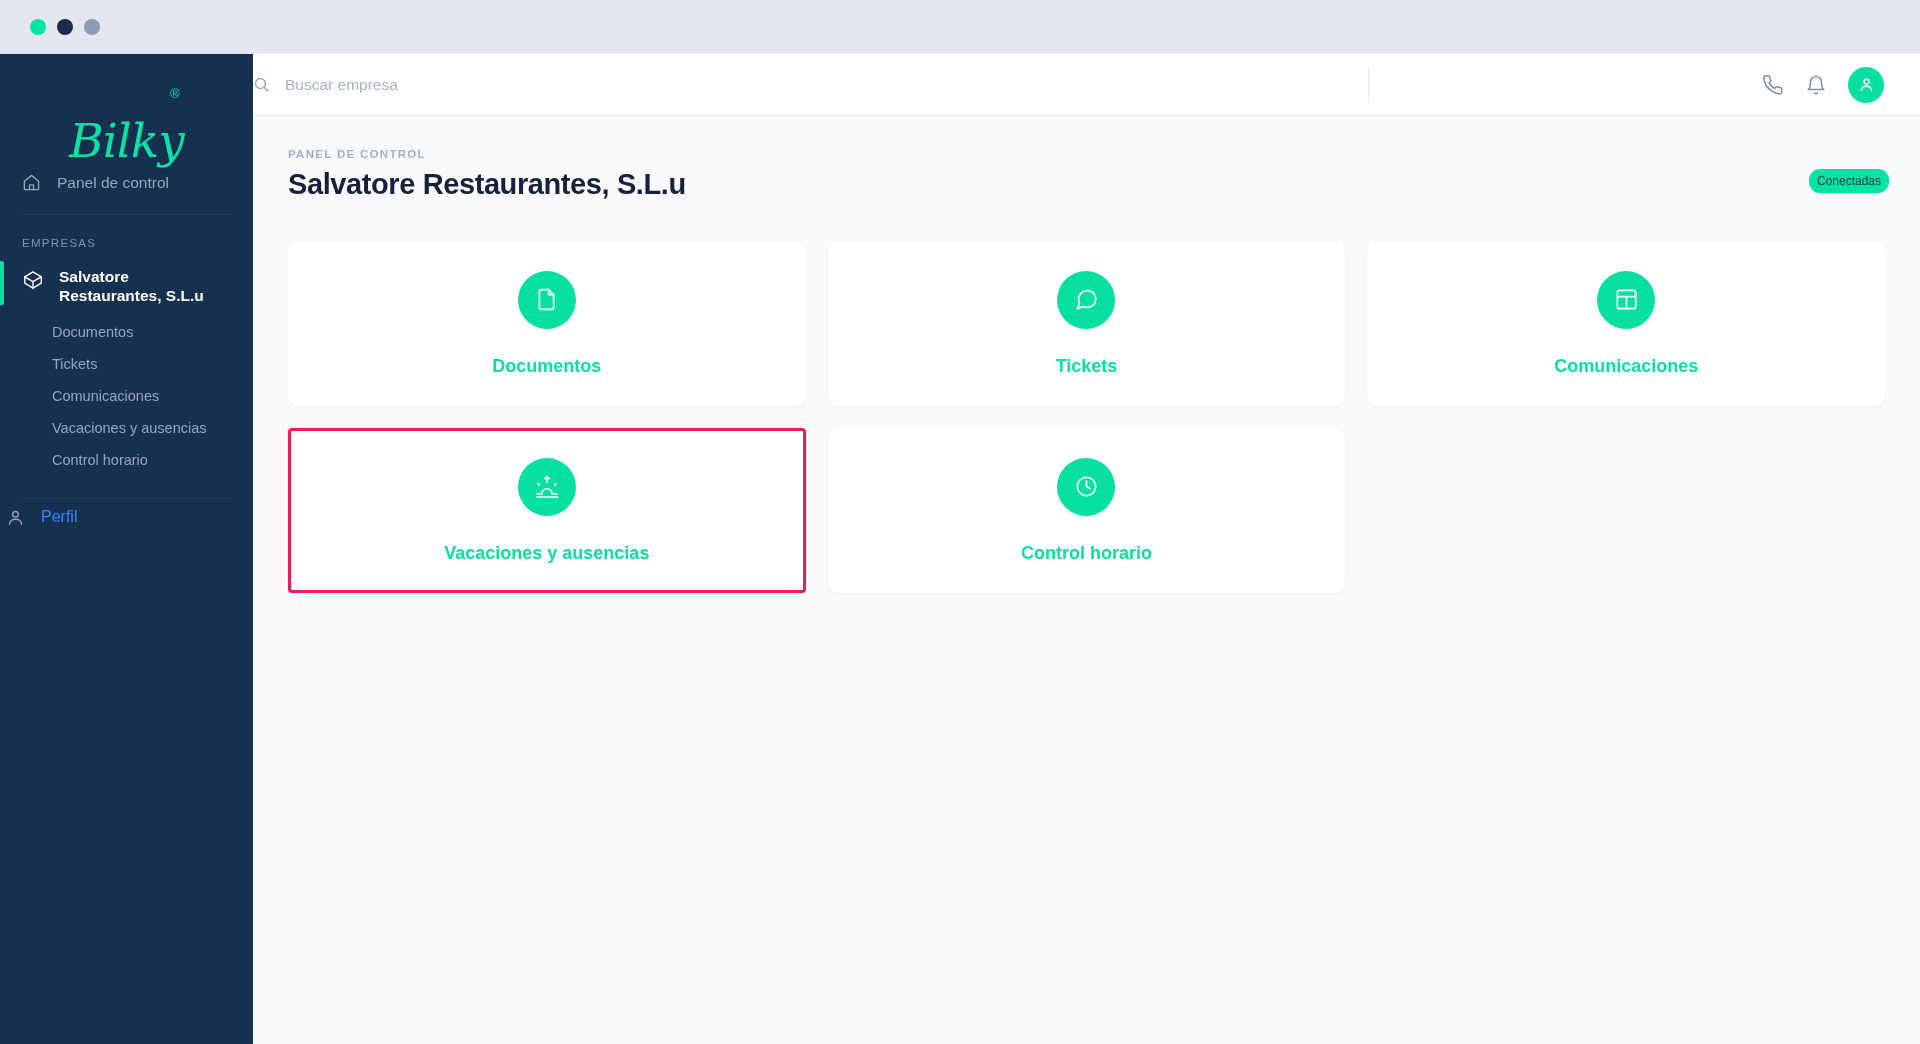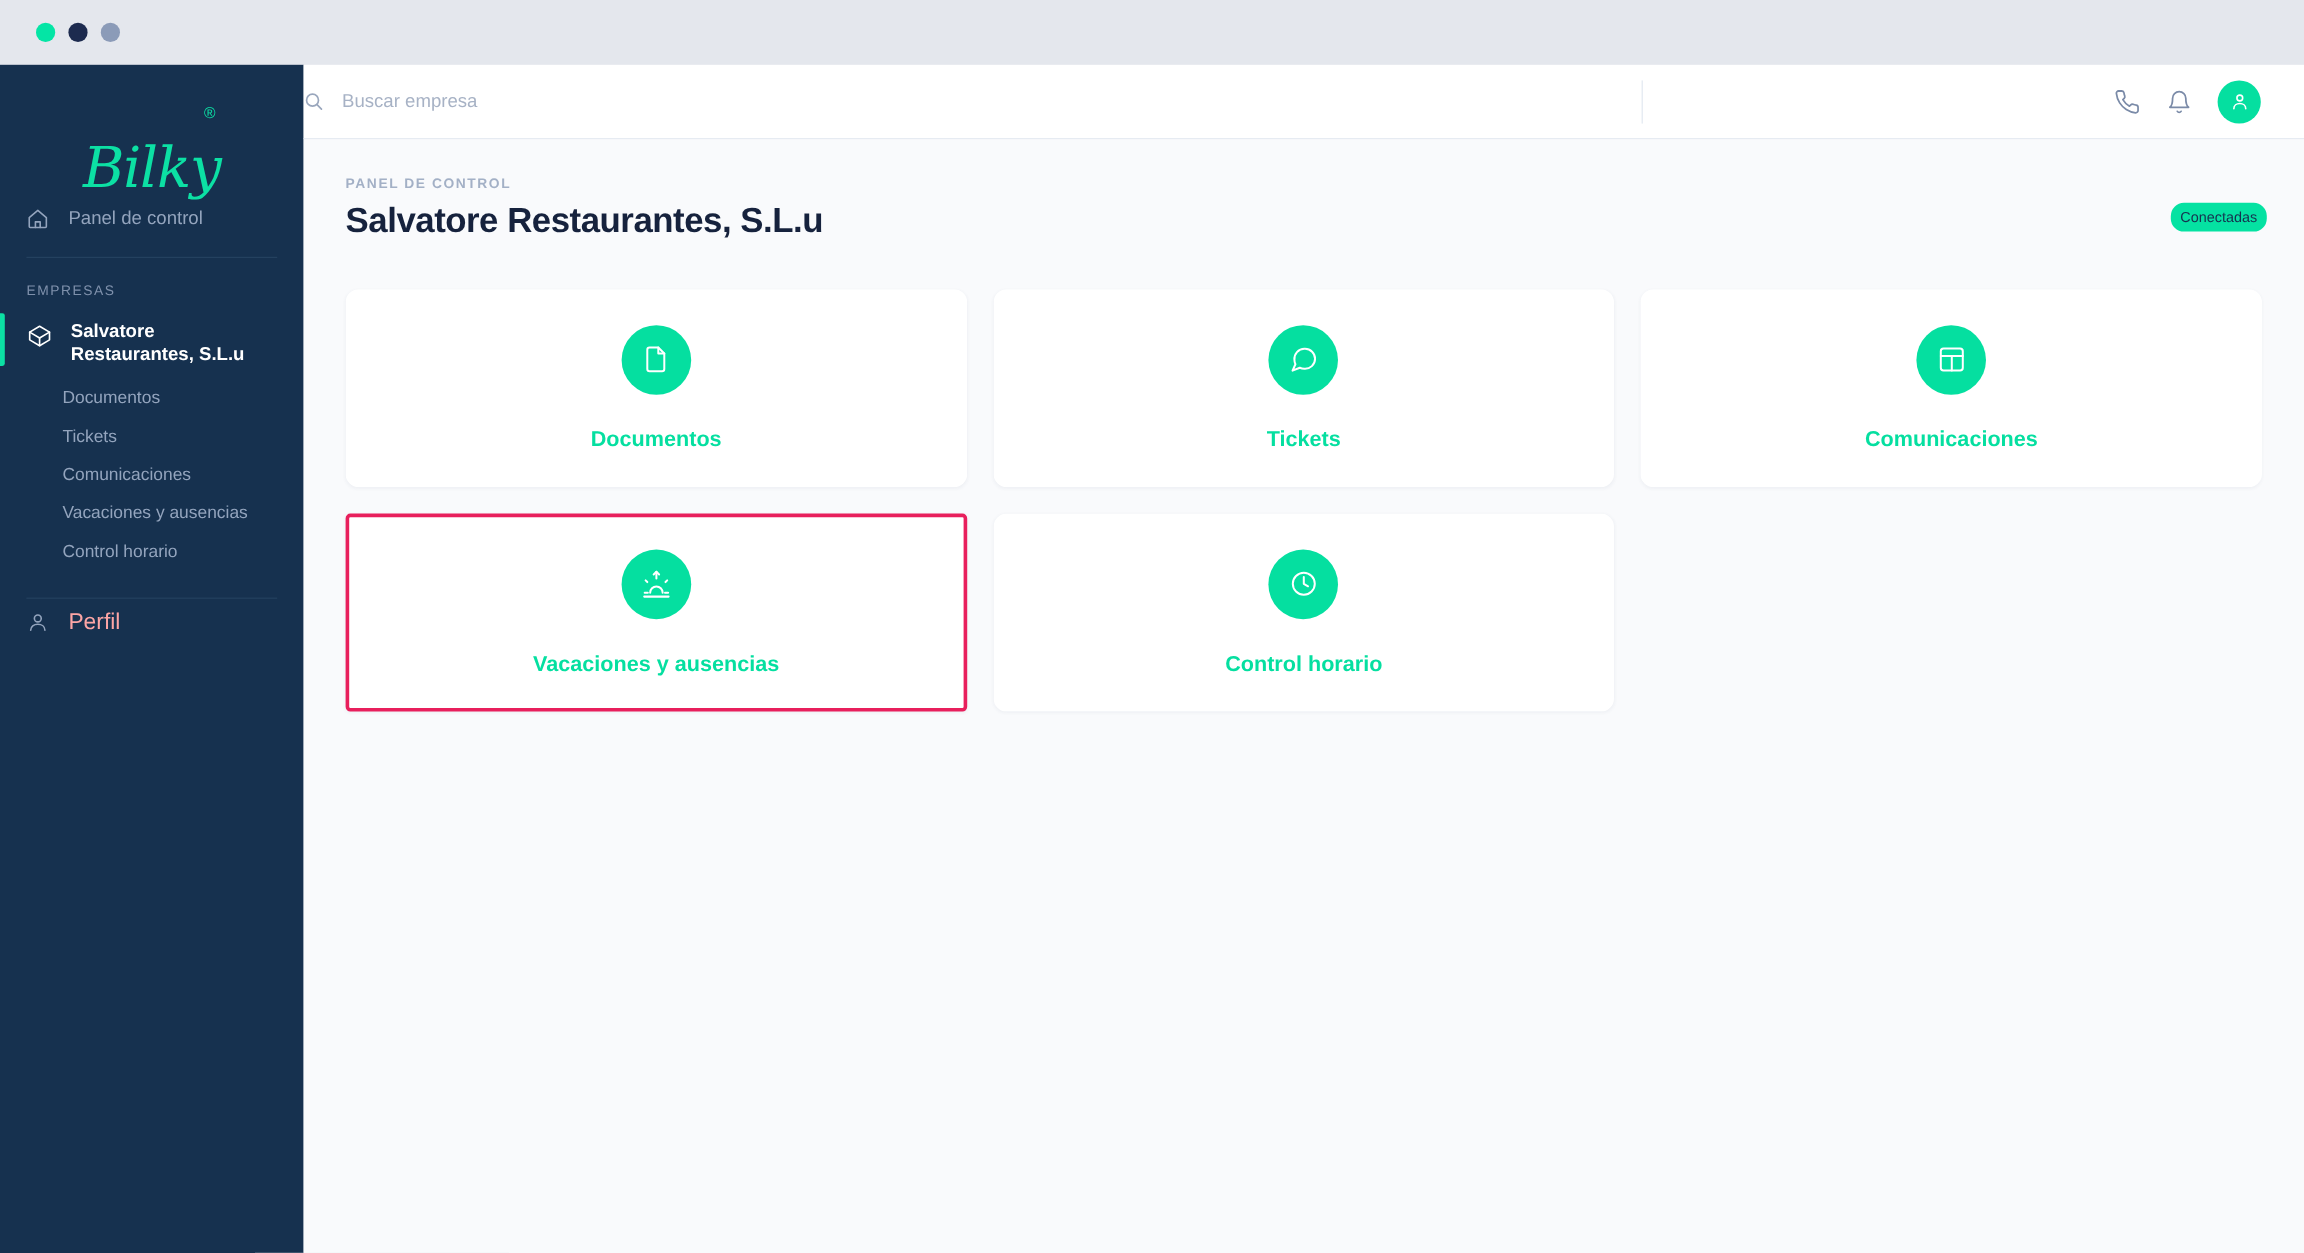--- a/index.html
+++ b/index.html
@@ -115,23 +115,23 @@
     padding: 8px 0 8px 52px;
     color: #93a4bd;
     font-size: 14.5px;
     cursor: pointer;
   }
 
   .profile-item {
     display: flex;
     align-items: center;
     gap: 16px;
-    padding: 9px 0 9px 22px;
-    color: #fca5a5;
-    font-size: 19px;
+    padding: 9px 0 9px 6px;
+    color: #3b82f6;
+    font-size: 16px;
     cursor: pointer;
   }
   .profile-item .ico { width: 19px; height: 19px; flex: none; }
 
   
   .topbar {
     position: absolute;
     top: 54px; left: 253px;
     width: 1667px;
     height: 62px;

